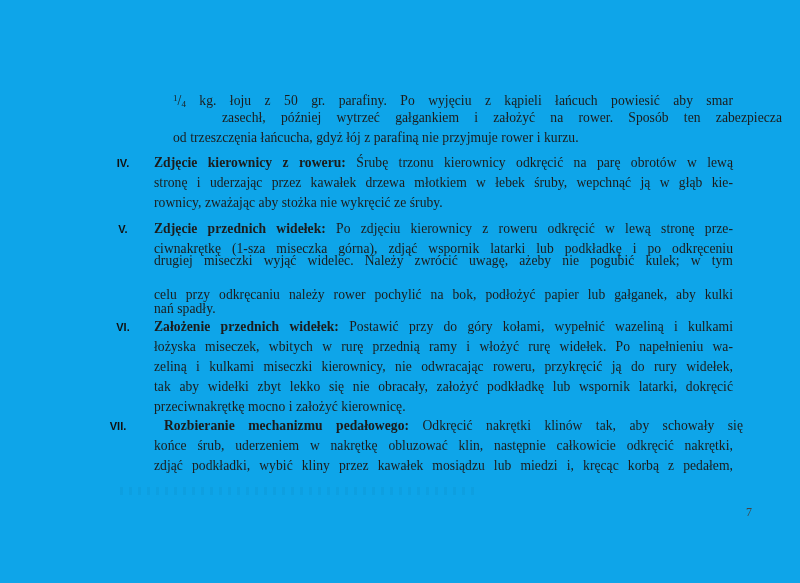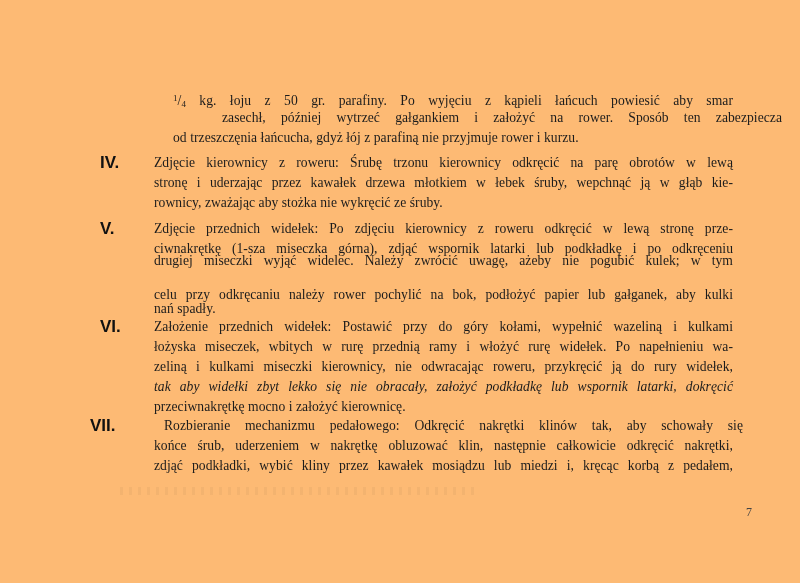--- a/index.html
+++ b/index.html
@@ -6,43 +6,43 @@
     body {
       width: 800px; height: 583px;
       background: #ffffff;
       position: relative;
       overflow: hidden;
       font-family: "Liberation Serif", "DejaVu Serif", serif;
       color: #1c1c1c;
     }
     .page {
       position: absolute; left: 0; top: 0; width: 800px; height: 583px;
-      background: #fdba74;
+      background: #0ea5e9;
     }
     .line {
       position: absolute;
       font-size: 13.6px;
       line-height: 20px;
       white-space: nowrap;
       letter-spacing: 0.05px;
     }
     .justify {
       text-align: justify;
       text-align-last: justify;
     }
     .num {
       position: absolute;
       font-family: "Liberation Sans", "DejaVu Sans", sans-serif;
       font-weight: bold;
-      font-size: 17px;
+      font-size: 11px;
       line-height: 20px;
-      text-align: left;
+      text-align: center;
       color: #111;
     }
-    .bold { font-weight: normal; }
+    .bold { font-weight: bold; }
     .pageno {
       position: absolute;
       left: 746px; top: 505px;
       font-size: 12px;
       color: #444;
     }
     .frac sup { font-size: 9px; vertical-align: 4px; }
     .frac sub { font-size: 9px; vertical-align: -2px; }
     .smudge {
       position: absolute; left: 120px; top: 487px; width: 360px; height: 8px;
@@ -75,21 +75,21 @@
   <div class="line justify" style="left:154px; top:251px; width:579px;">drugiej miseczki wyjąć widelec. Należy zwrócić uwagę, ażeby nie pogubić kulek; w tym</div>
   <div class="line justify" style="left:154px; top:285px; width:579px;">celu przy odkręcaniu należy rower pochylić na bok, podłożyć papier lub gałganek, aby kulki</div>
   <div class="line" style="left:154px; top:299px;">nań spadły.</div>
 
   <div class="num" style="left:100px; width:46px; top:317px;">VI.</div>
   <div class="line justify" style="left:154px; top:317px; width:579px;">
     <span class="bold">Założenie przednich widełek:</span><span> Postawić przy do góry kołami, wypełnić wazeliną i kulkami</span>
   </div>
   <div class="line justify" style="left:154px; top:337px; width:579px;">łożyska miseczek, wbitych w rurę przednią ramy i włożyć rurę widełek. Po napełnieniu wa-</div>
   <div class="line justify" style="left:154px; top:357px; width:579px;">zeliną i kulkami miseczki kierownicy, nie odwracając roweru, przykręcić ją do rury widełek,</div>
-  <div class="line justify" style="left:154px; top:377px; width:579px;font-style:italic;">tak aby widełki zbyt lekko się nie obracały, założyć podkładkę lub wspornik latarki, dokręcić</div>
+  <div class="line justify" style="left:154px; top:377px; width:579px;">tak aby widełki zbyt lekko się nie obracały, założyć podkładkę lub wspornik latarki, dokręcić</div>
   <div class="line" style="left:154px; top:397px;">przeciwnakrętkę mocno i założyć kierownicę.</div>
 
   <div class="num" style="left:90px; width:56px; top:416px;">VII.</div>
   <div class="line justify" style="left:164px; top:416px; width:579px;">
     <span class="bold">Rozbieranie mechanizmu pedałowego:</span><span> Odkręcić nakrętki klinów tak, aby schowały się</span>
   </div>
   <div class="line justify" style="left:154px; top:436px; width:579px;">końce śrub, uderzeniem w nakrętkę obluzować klin, następnie całkowicie odkręcić nakrętki,</div>
   <div class="line justify" style="left:154px; top:456px; width:579px;">zdjąć podkładki, wybić kliny przez kawałek mosiądzu lub miedzi i, kręcąc korbą z pedałem,</div>
 
   <div class="smudge"></div>

